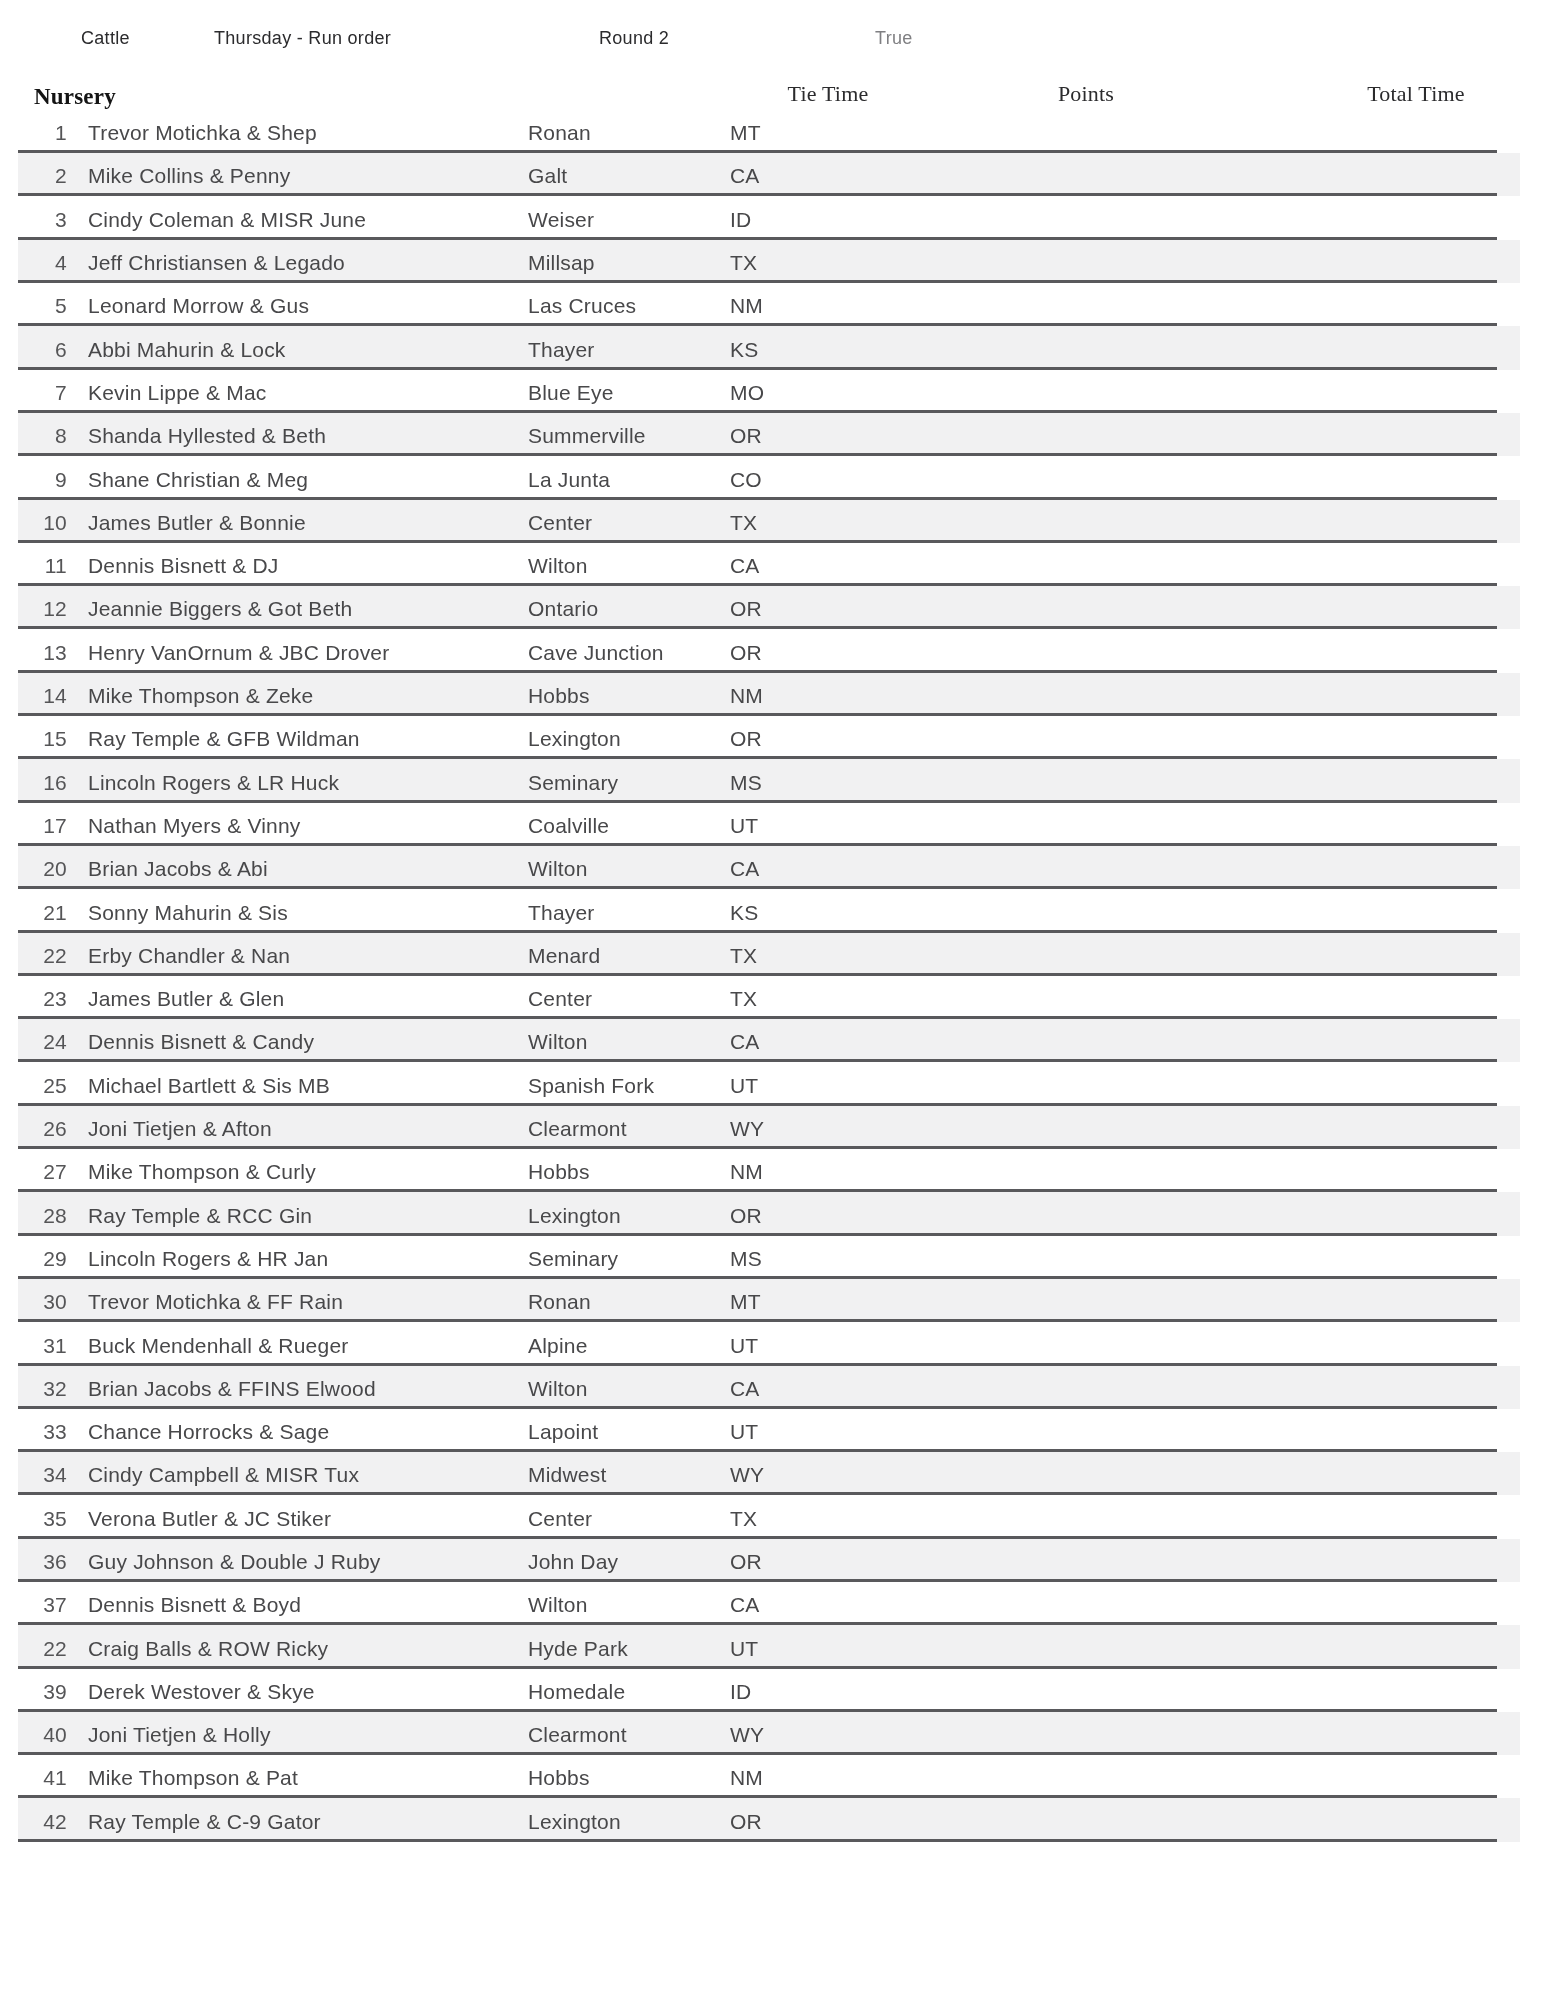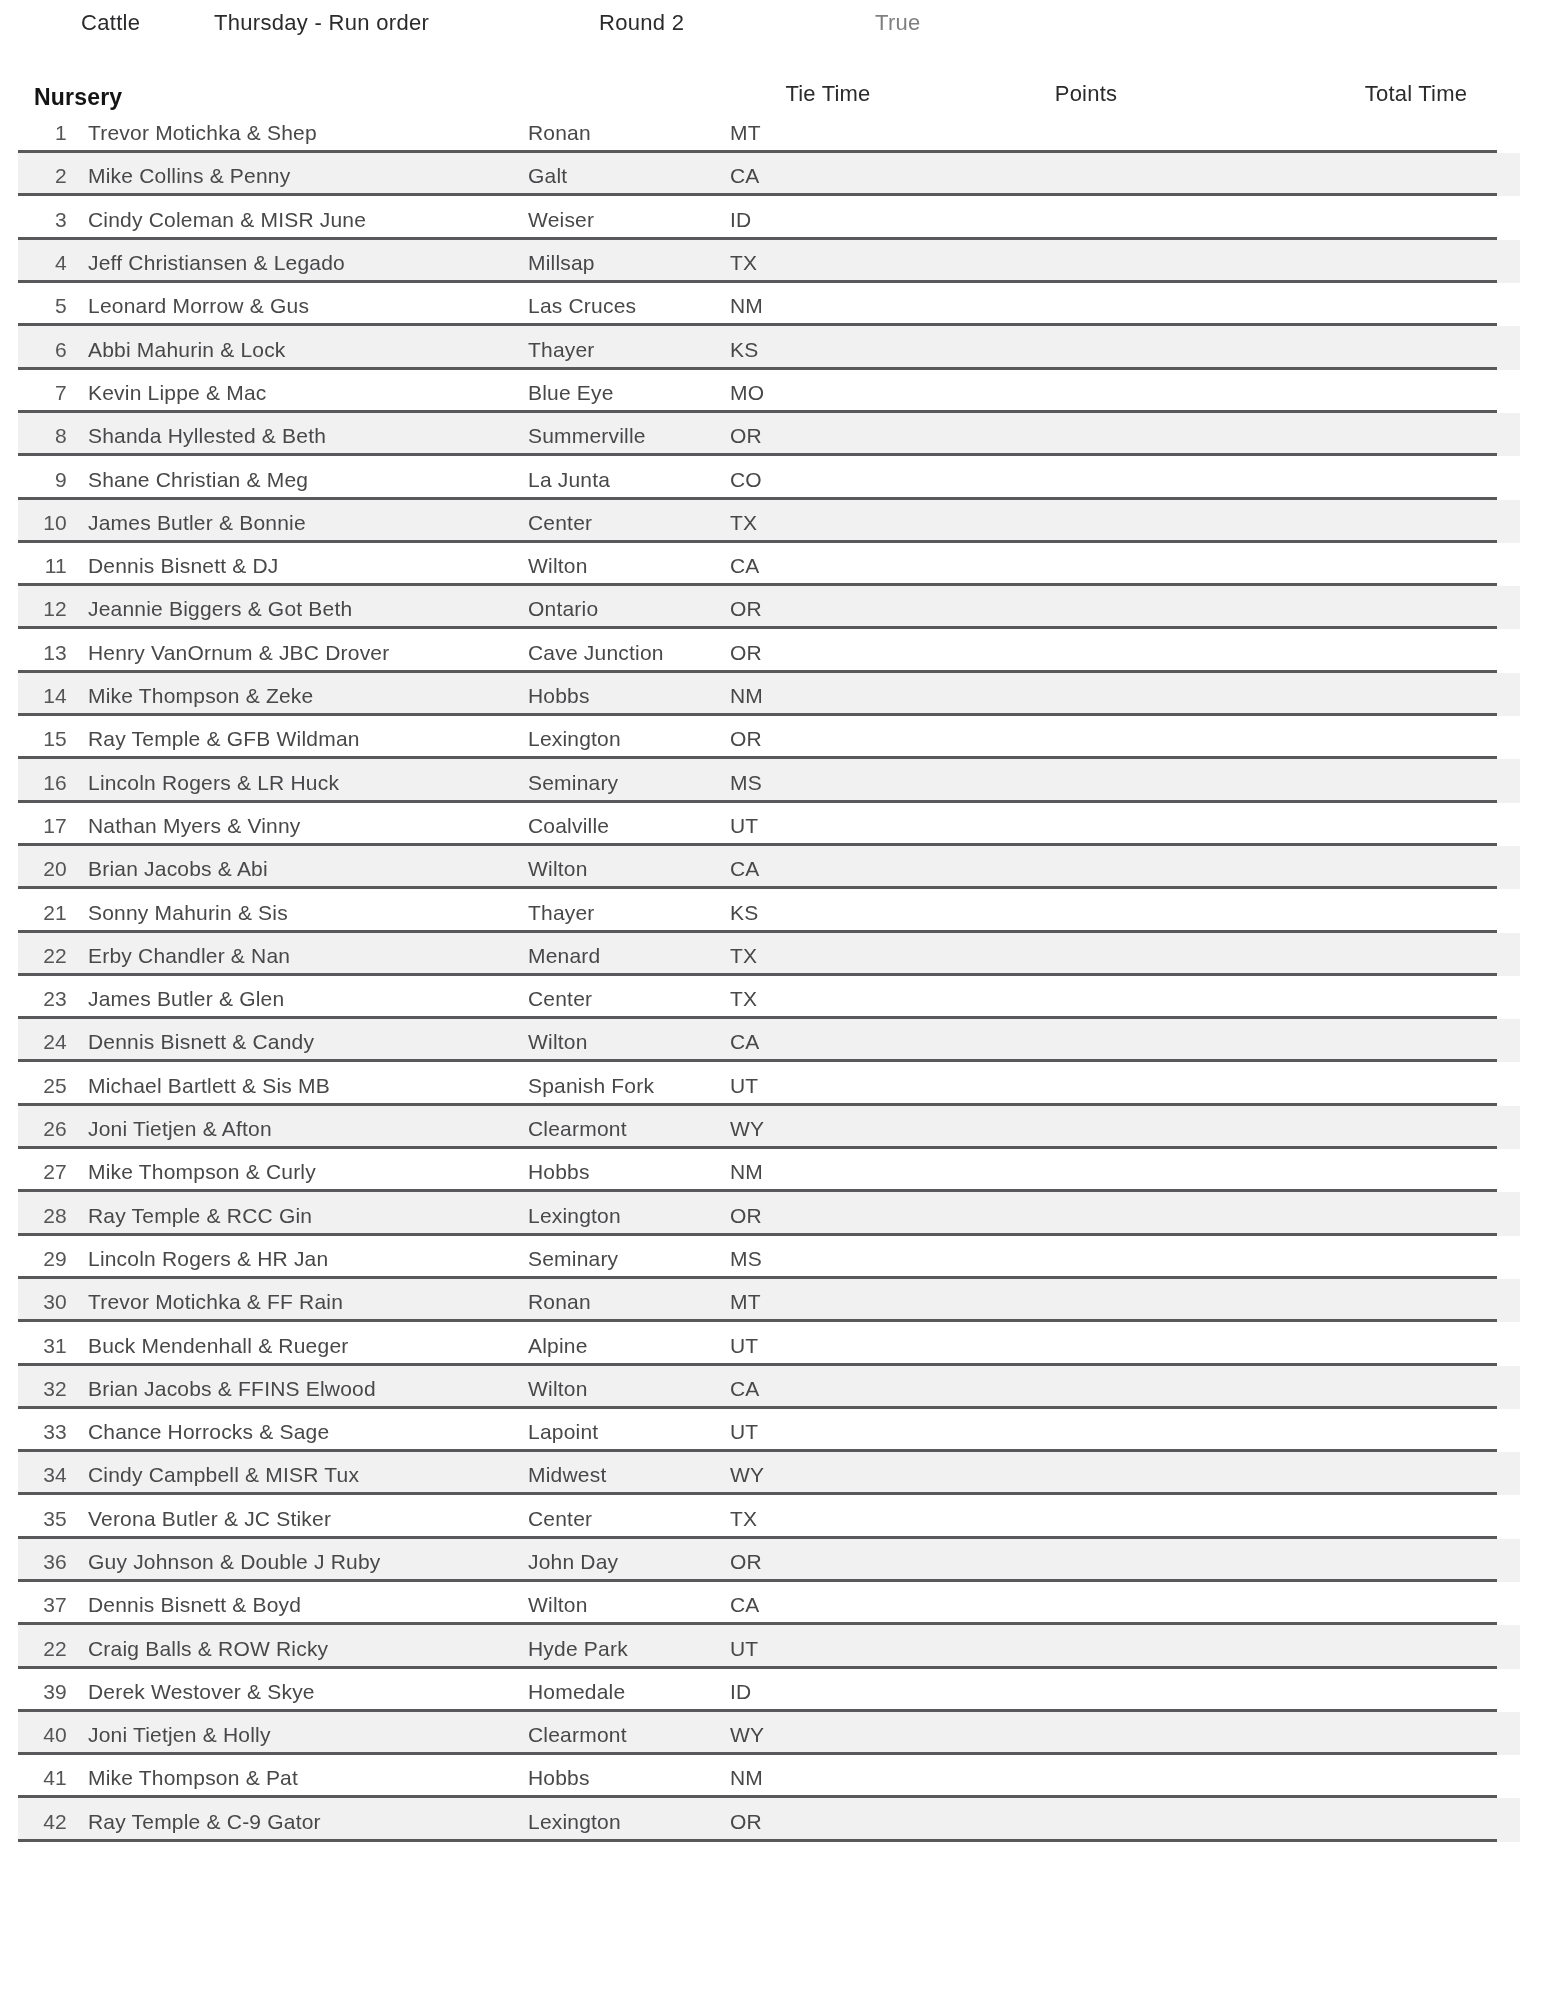--- a/index.html
+++ b/index.html
@@ -6,31 +6,31 @@
   .page {
     position:relative;
     width:1545px; height:2000px;
     background:#ffffff;
     font-family:"Liberation Sans", sans-serif;
     color:#434345;
     overflow:hidden;
   }
   
   .topbar span {
-    position:absolute; top:9px;
-    font-size:22px; line-height:28px;
+    position:absolute; top:24px;
+    font-size:18px; line-height:28px;
     color:#2b2b2d; letter-spacing:0.3px; white-space:nowrap;text-align:center;
   }
   .t-event  { left:81px;  }
   .t-title  { left:214px; }
   .t-round  { left:599px; }
   .t-flag   { left:846px; color:var(--muted,#7f7f82) !important;margin-left:29px; }
 
   
-  .colhead span { position:absolute; white-space:nowrap; }
+  .colhead span { position:absolute; white-space:nowrap;font-family:Liberation Serif, serif; }
   .h-section {
     left:34px; top:84px;
     font-size:23px; font-weight:bold; color:#141414; letter-spacing:0.2px;
   }
   .h-col {
     top:81px; font-size:22px; color:#2b2b2d;
     text-align:center; letter-spacing:0.2px;
   }
   .h-tie    { left:768px;  width:120px; }
   .h-points { left:1026px; width:120px; }

